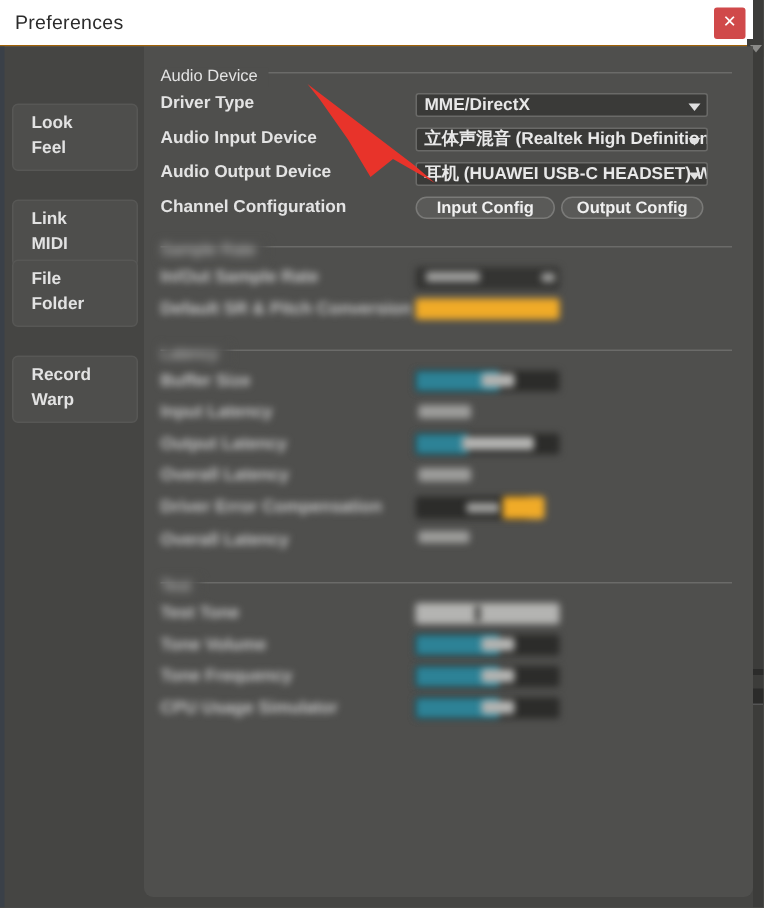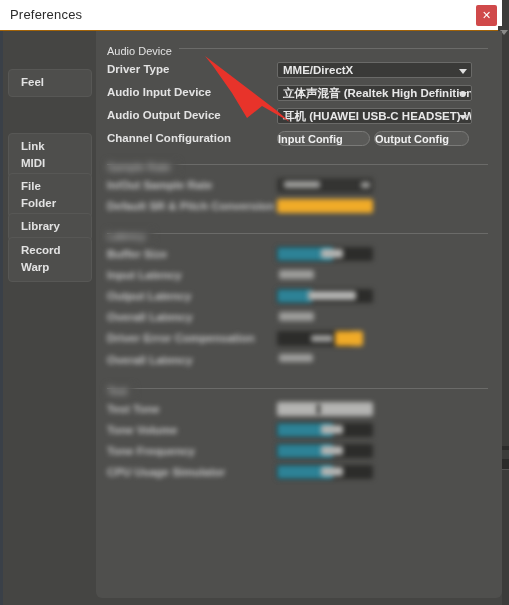--- a/index.html
+++ b/index.html
@@ -209,20 +209,21 @@
 
   
   .cfg-btn {
     position: absolute;
     height: 15px;
     background: #5a5a58;
     border: 1px solid #7a7a78;
     border-radius: 8px;
     display: flex;
     align-items: center;
+    justify-content: center;
     cursor: pointer;
   }
   .cfg-btn span {
     font-size: 11px;
     font-weight: bold;
     color: #f0f0f0;
     line-height: 12px;
   }
 
   
@@ -260,35 +261,33 @@
   <div class="mark m1"></div>
   <div class="mark m2"></div>
 </div>
 <div id="bg-notch"></div>
 
 <div id="dialog-body">
 
   <div id="sidebar">
     <div id="sidebar-edge"></div>
   <div class="nav-group" style="top: 38px;">
+        <div class="nav-item">Look</div>
         <div class="nav-item">Feel</div>
       </div>
       <div class="nav-group selected" style="top: 78px;">
         <div class="nav-item">Audio</div>
       </div>
       <div class="nav-group" style="top: 102px;">
         <div class="nav-item">Link</div>
         <div class="nav-item">MIDI</div>
       </div>
       <div class="nav-group" style="top: 142px;">
         <div class="nav-item">File</div>
         <div class="nav-item">Folder</div>
-      </div>
-      <div class="nav-group" style="top: 182px;">
-        <div class="nav-item">Library</div>
       </div>
       <div class="nav-group" style="top: 206px;">
         <div class="nav-item">Record</div>
         <div class="nav-item">Warp</div>
       </div>
     </div>
 
   <div id="content-panel">
       <div class="section" style="top: 10px;">
         <div class="section-header"><div class="rule"></div><span class="label">Audio Device</span></div>

